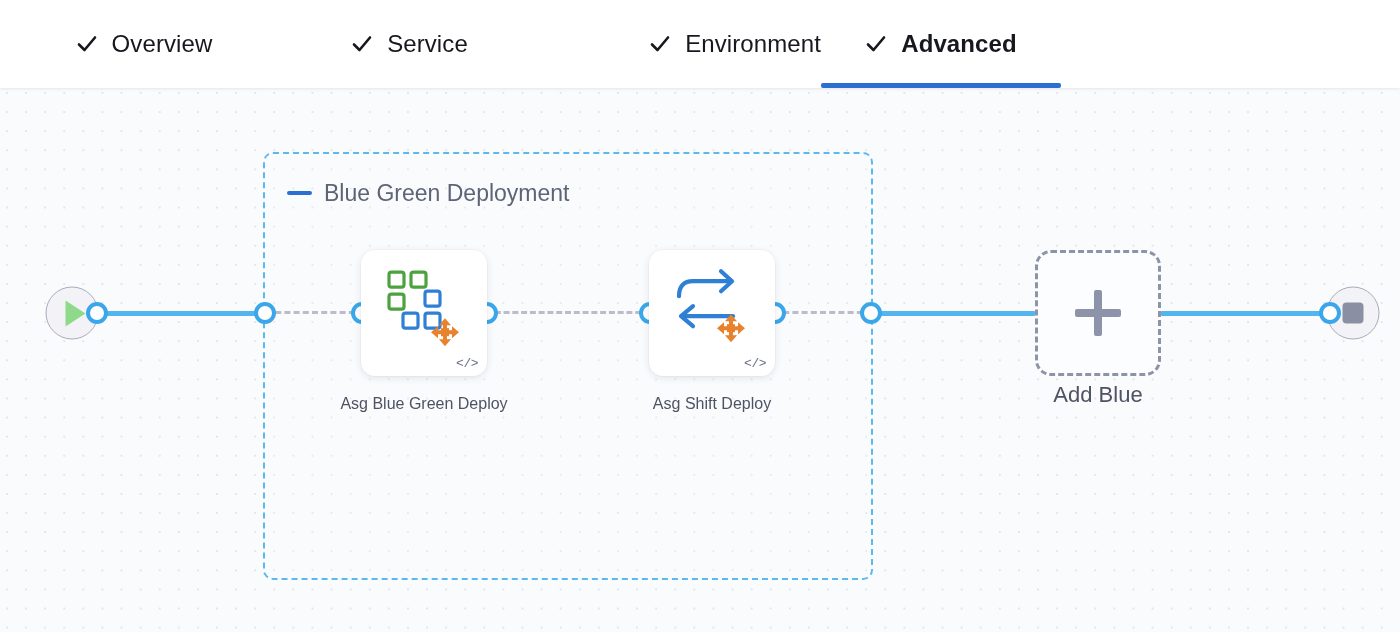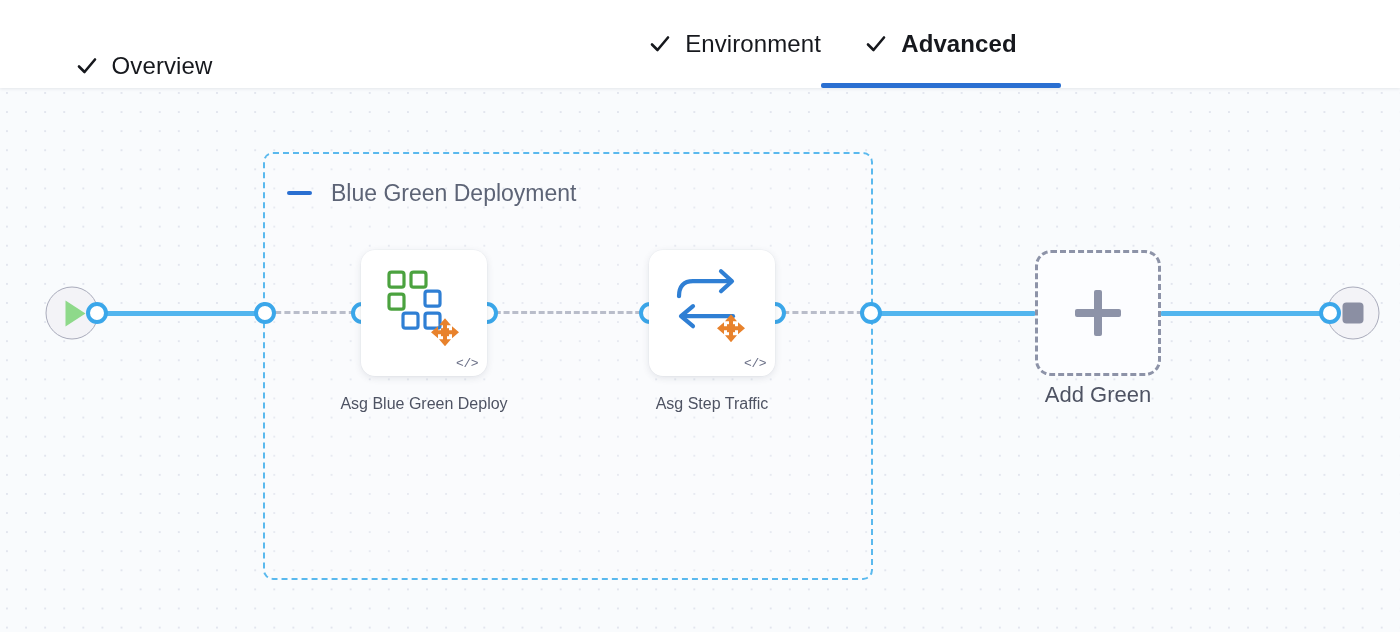--- a/index.html
+++ b/index.html
@@ -116,21 +116,21 @@
     border-radius: 10px;
     box-sizing: border-box;
     background: rgba(255,255,255,0.18);
   }
   .stage-header {
     position: absolute;
     left: 22px;
     top: 26px;
     display: flex;
     align-items: center;
-    gap: 19px;
+    gap: 12px;
     white-space: nowrap;
   }
   .collapse-icon {
     display: inline-block;
     width: 25px;
     height: 4px;
     border-radius: 2px;
     background: #2a6fd1;
     cursor: pointer;
   }
@@ -292,32 +292,40 @@
     color: #4e5363;
   }
 </style>
 </head>
 <body>
 
 <div id="app">
 
   <div class="tabbar">
     <div class="tabbar-inner" id="tabbar-inner">
-        <div class="tab" style="width: 288px; align-items: flex-end;">
+        <div class="tab" style="width: 288px;">
           <div class="tab-content">
             <span class="check">
               <svg width="22" height="22" viewBox="0 0 22 22">
                 <polyline points="3,11.5 8.5,17 19,4.5" fill="none" stroke="currentColor" stroke-width="2.6" stroke-linecap="round" stroke-linejoin="round"></polyline>
               </svg>
             </span>
             <span class="tab-label">Overview</span>
           </div>
           <div class="tab-underline"></div>
         </div>
         <div class="tab" style="width: 243px;">
+          <div class="tab-content">
+            <span class="check">
+              <svg width="22" height="22" viewBox="0 0 22 22">
+                <polyline points="3,11.5 8.5,17 19,4.5" fill="none" stroke="currentColor" stroke-width="2.6" stroke-linecap="round" stroke-linejoin="round"></polyline>
+              </svg>
+            </span>
+            <span class="tab-label">Service</span>
+          </div>
           <div class="tab-underline"></div>
         </div>
         <div class="tab" style="width: 290px; justify-content: flex-end;">
           <div class="tab-content">
             <span class="check">
               <svg width="22" height="22" viewBox="0 0 22 22">
                 <polyline points="3,11.5 8.5,17 19,4.5" fill="none" stroke="currentColor" stroke-width="2.6" stroke-linecap="round" stroke-linejoin="round"></polyline>
               </svg>
             </span>
             <span class="tab-label">Environment</span>
@@ -422,24 +430,24 @@
               <polygon points="14,0 20,7 16,7 16,11 12,11 12,7 8,7"></polygon>
               <polygon points="14,28 20,21 16,21 16,17 12,17 12,21 8,21"></polygon>
               <polygon points="0,14 7,8 7,12 11,12 11,16 7,16 7,20"></polygon>
               <polygon points="28,14 21,8 21,12 17,12 17,16 21,16 21,20"></polygon>
               <rect x="10" y="10" width="8" height="8"></rect>
             </g>
           </svg>
         </div>
         <span class="code-badge">&lt;/&gt;</span>
       </div>
-      <div class="step-label">Asg Step Traffic</div>
+      <div class="step-label">Asg Shift Deploy</div>
     </div>
 
     <div class="addstep" style="left:1098px;">
       <div class="addstep-box">
         <span class="plus"></span>
       </div>
-      <div class="addstep-label">Add Green</div>
+      <div class="addstep-label">Add Blue</div>
     </div>
 
   </div>
 </div>
 
 </body></html>

